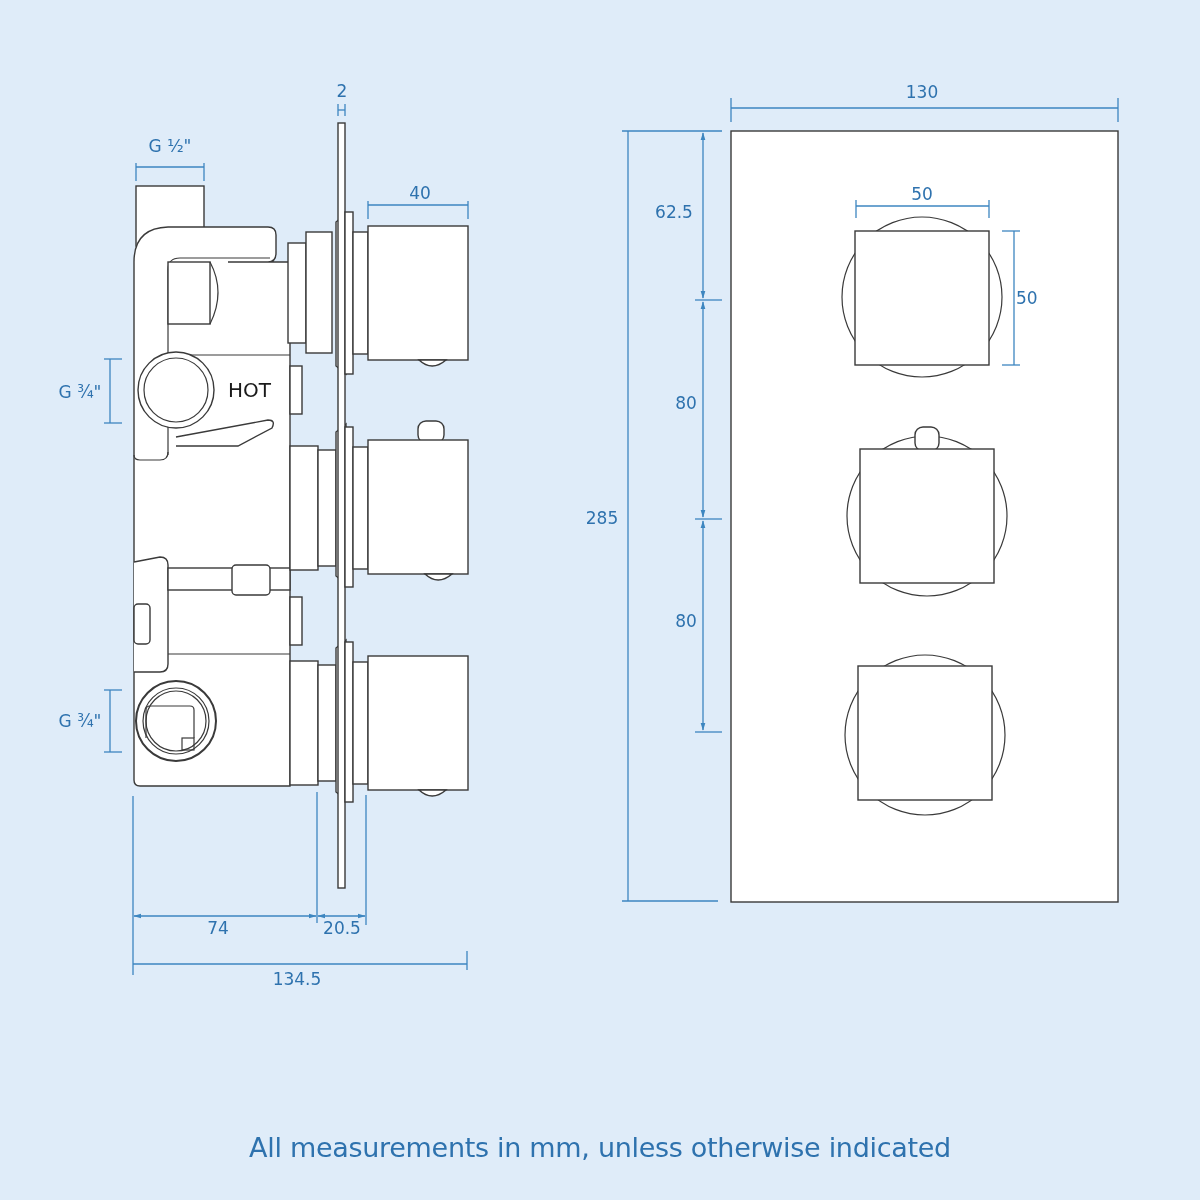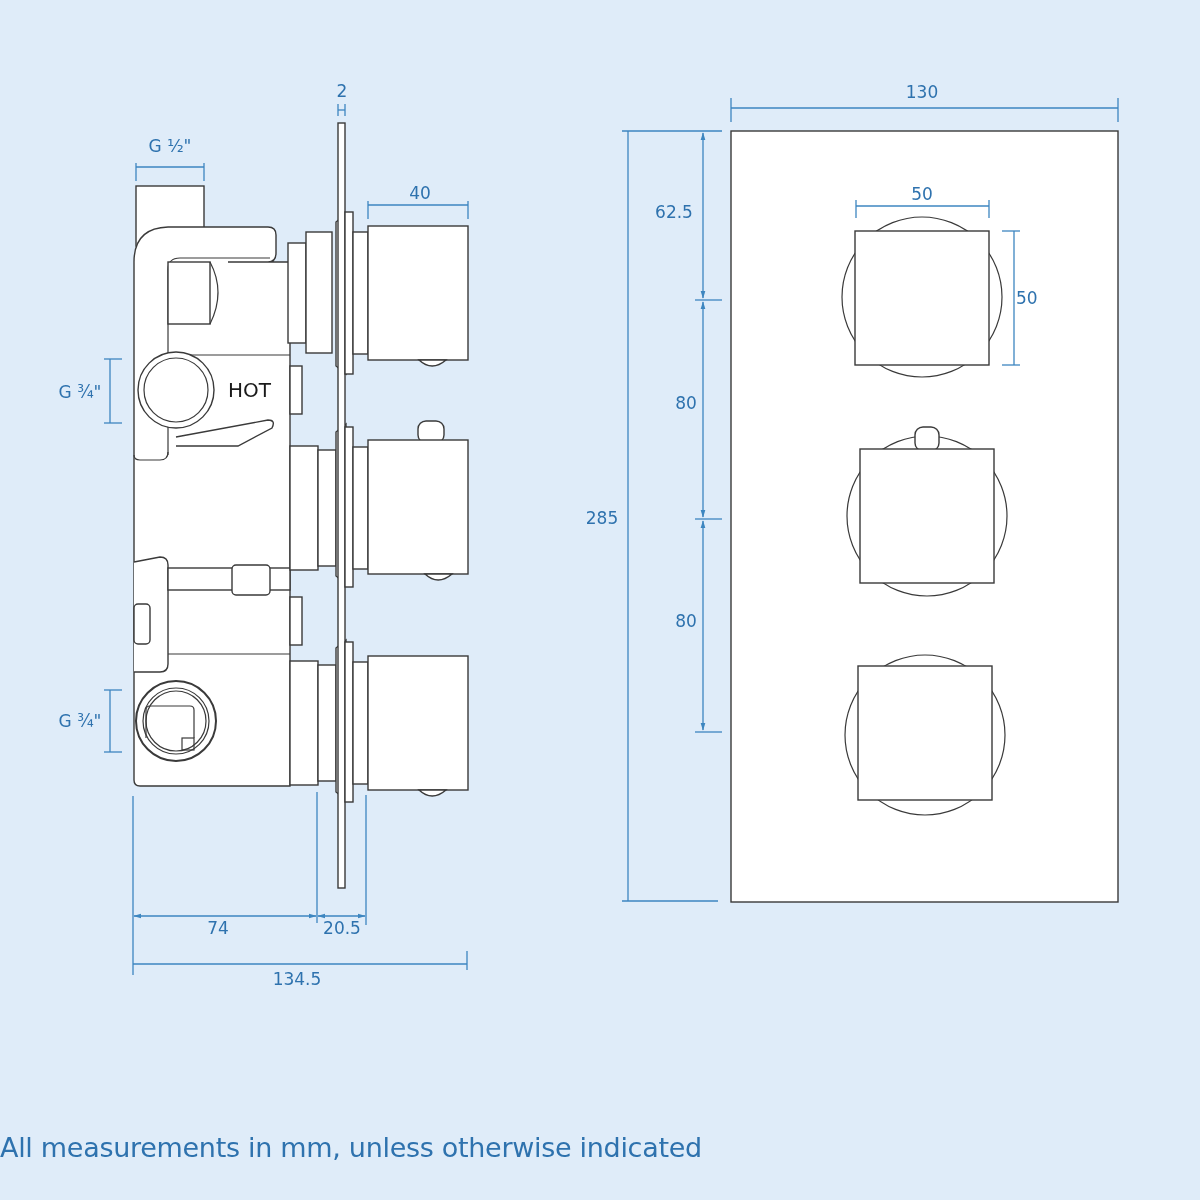--- a/index.html
+++ b/index.html
@@ -11,21 +11,21 @@
   }
   svg#drawing { position: absolute; left: 0; top: 0; width: 1200px; height: 1200px; }
   .part { fill: #ffffff; stroke: #3a3a3a; stroke-width: 1.4; }
   .part-thin { fill: none; stroke: #3a3a3a; stroke-width: 1.2; }
   .dim { stroke: #3d86c0; stroke-width: 1.3; fill: none; }
   .dim-arrow { fill: #3d86c0; }
   .dim-text { fill: #2e72ae; font-family: "DejaVu Sans", sans-serif; font-size: 17px; }
   .label-text { fill: #1a1a1a; font-family: "DejaVu Sans", sans-serif; font-size: 20px; }
   .footer {
     position: absolute; left: 0; width: 1200px; top: 1132px;
-    text-align: left; color: #2e72ae;
+    text-align: center; color: #2e72ae;
     font-family: "DejaVu Sans", sans-serif; font-size: 27px;
     letter-spacing: -0.3px;
   }
 </style>
 </head>
 <body>
 
 <svg id="drawing" viewBox="0 0 1200 1200" xmlns="http://www.w3.org/2000/svg">
   <defs>
     <marker id="arr" viewBox="0 0 10 10" refX="9" refY="5" markerWidth="6" markerHeight="6" orient="auto-start-reverse">

